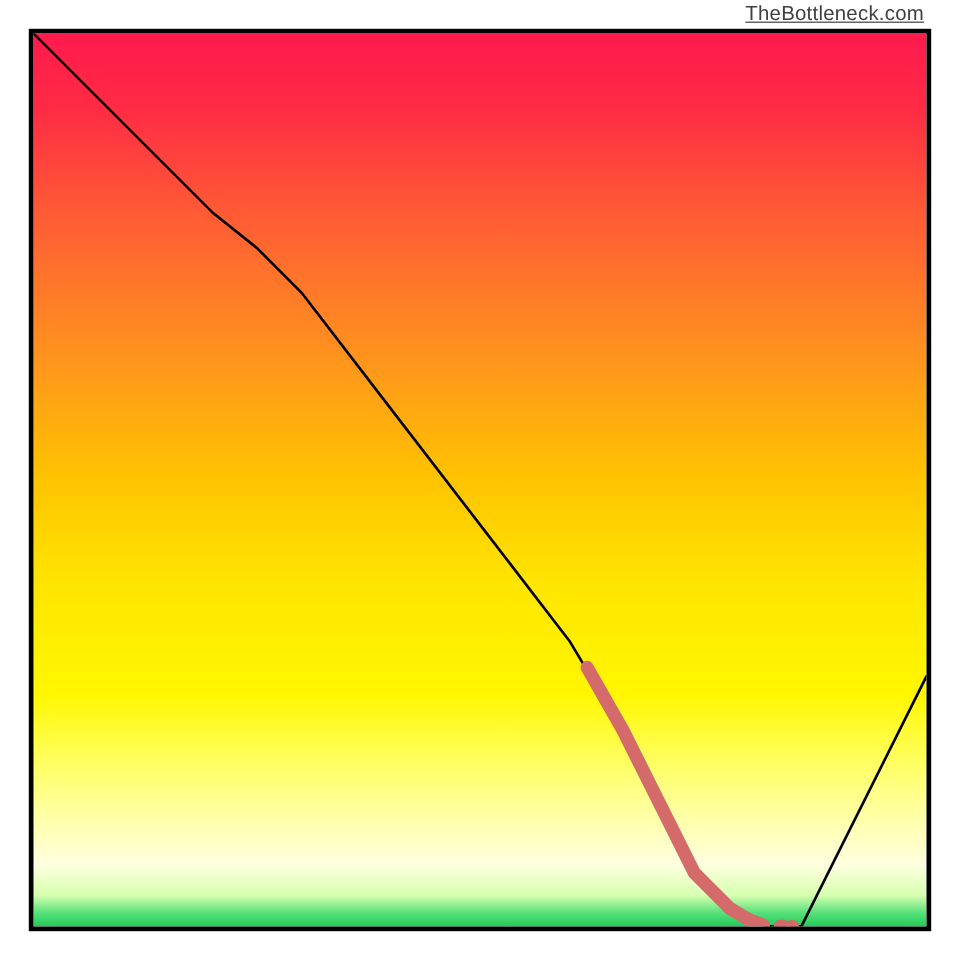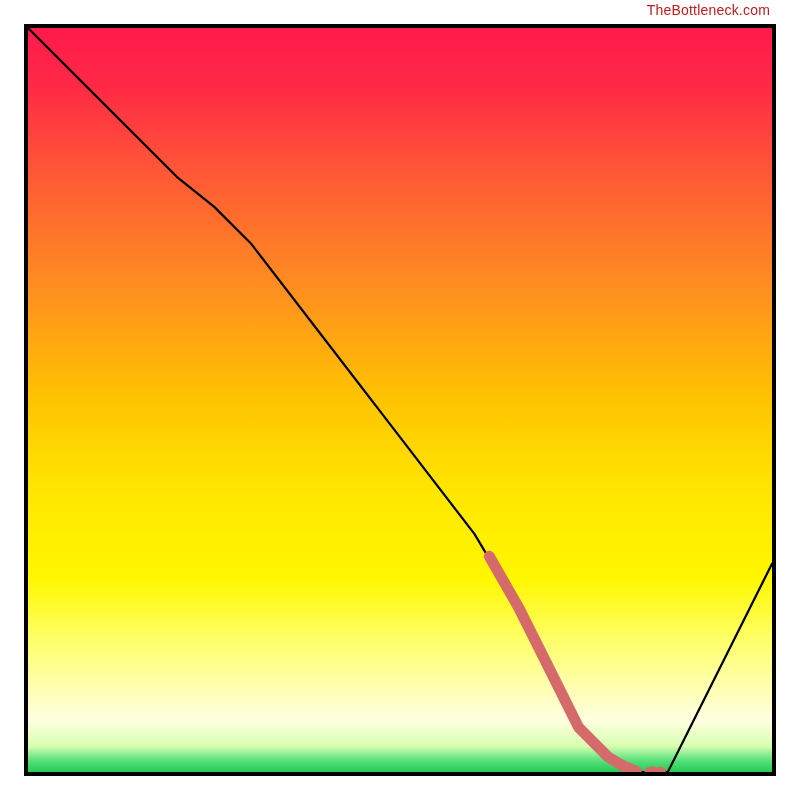--- a/index.html
+++ b/index.html
@@ -21,24 +21,25 @@
     box-sizing: border-box;
   }
   .gradient {
     position: absolute;
     inset: 0;
   }
   .watermark {
     position: absolute;
     top: 2px;
     right: 30px;
-    font-size: 14px;
+    font-size: 17px;
     letter-spacing: 0.2px;
-    color: #b91c1c;
+    color: #404040;
     font-weight: 400;
+    text-decoration: underline;
   }
   svg.curve {
     position: absolute;
     inset: 0;
     width: 100%;
     height: 100%;
   }
 </style>
 </head>
 <body>

